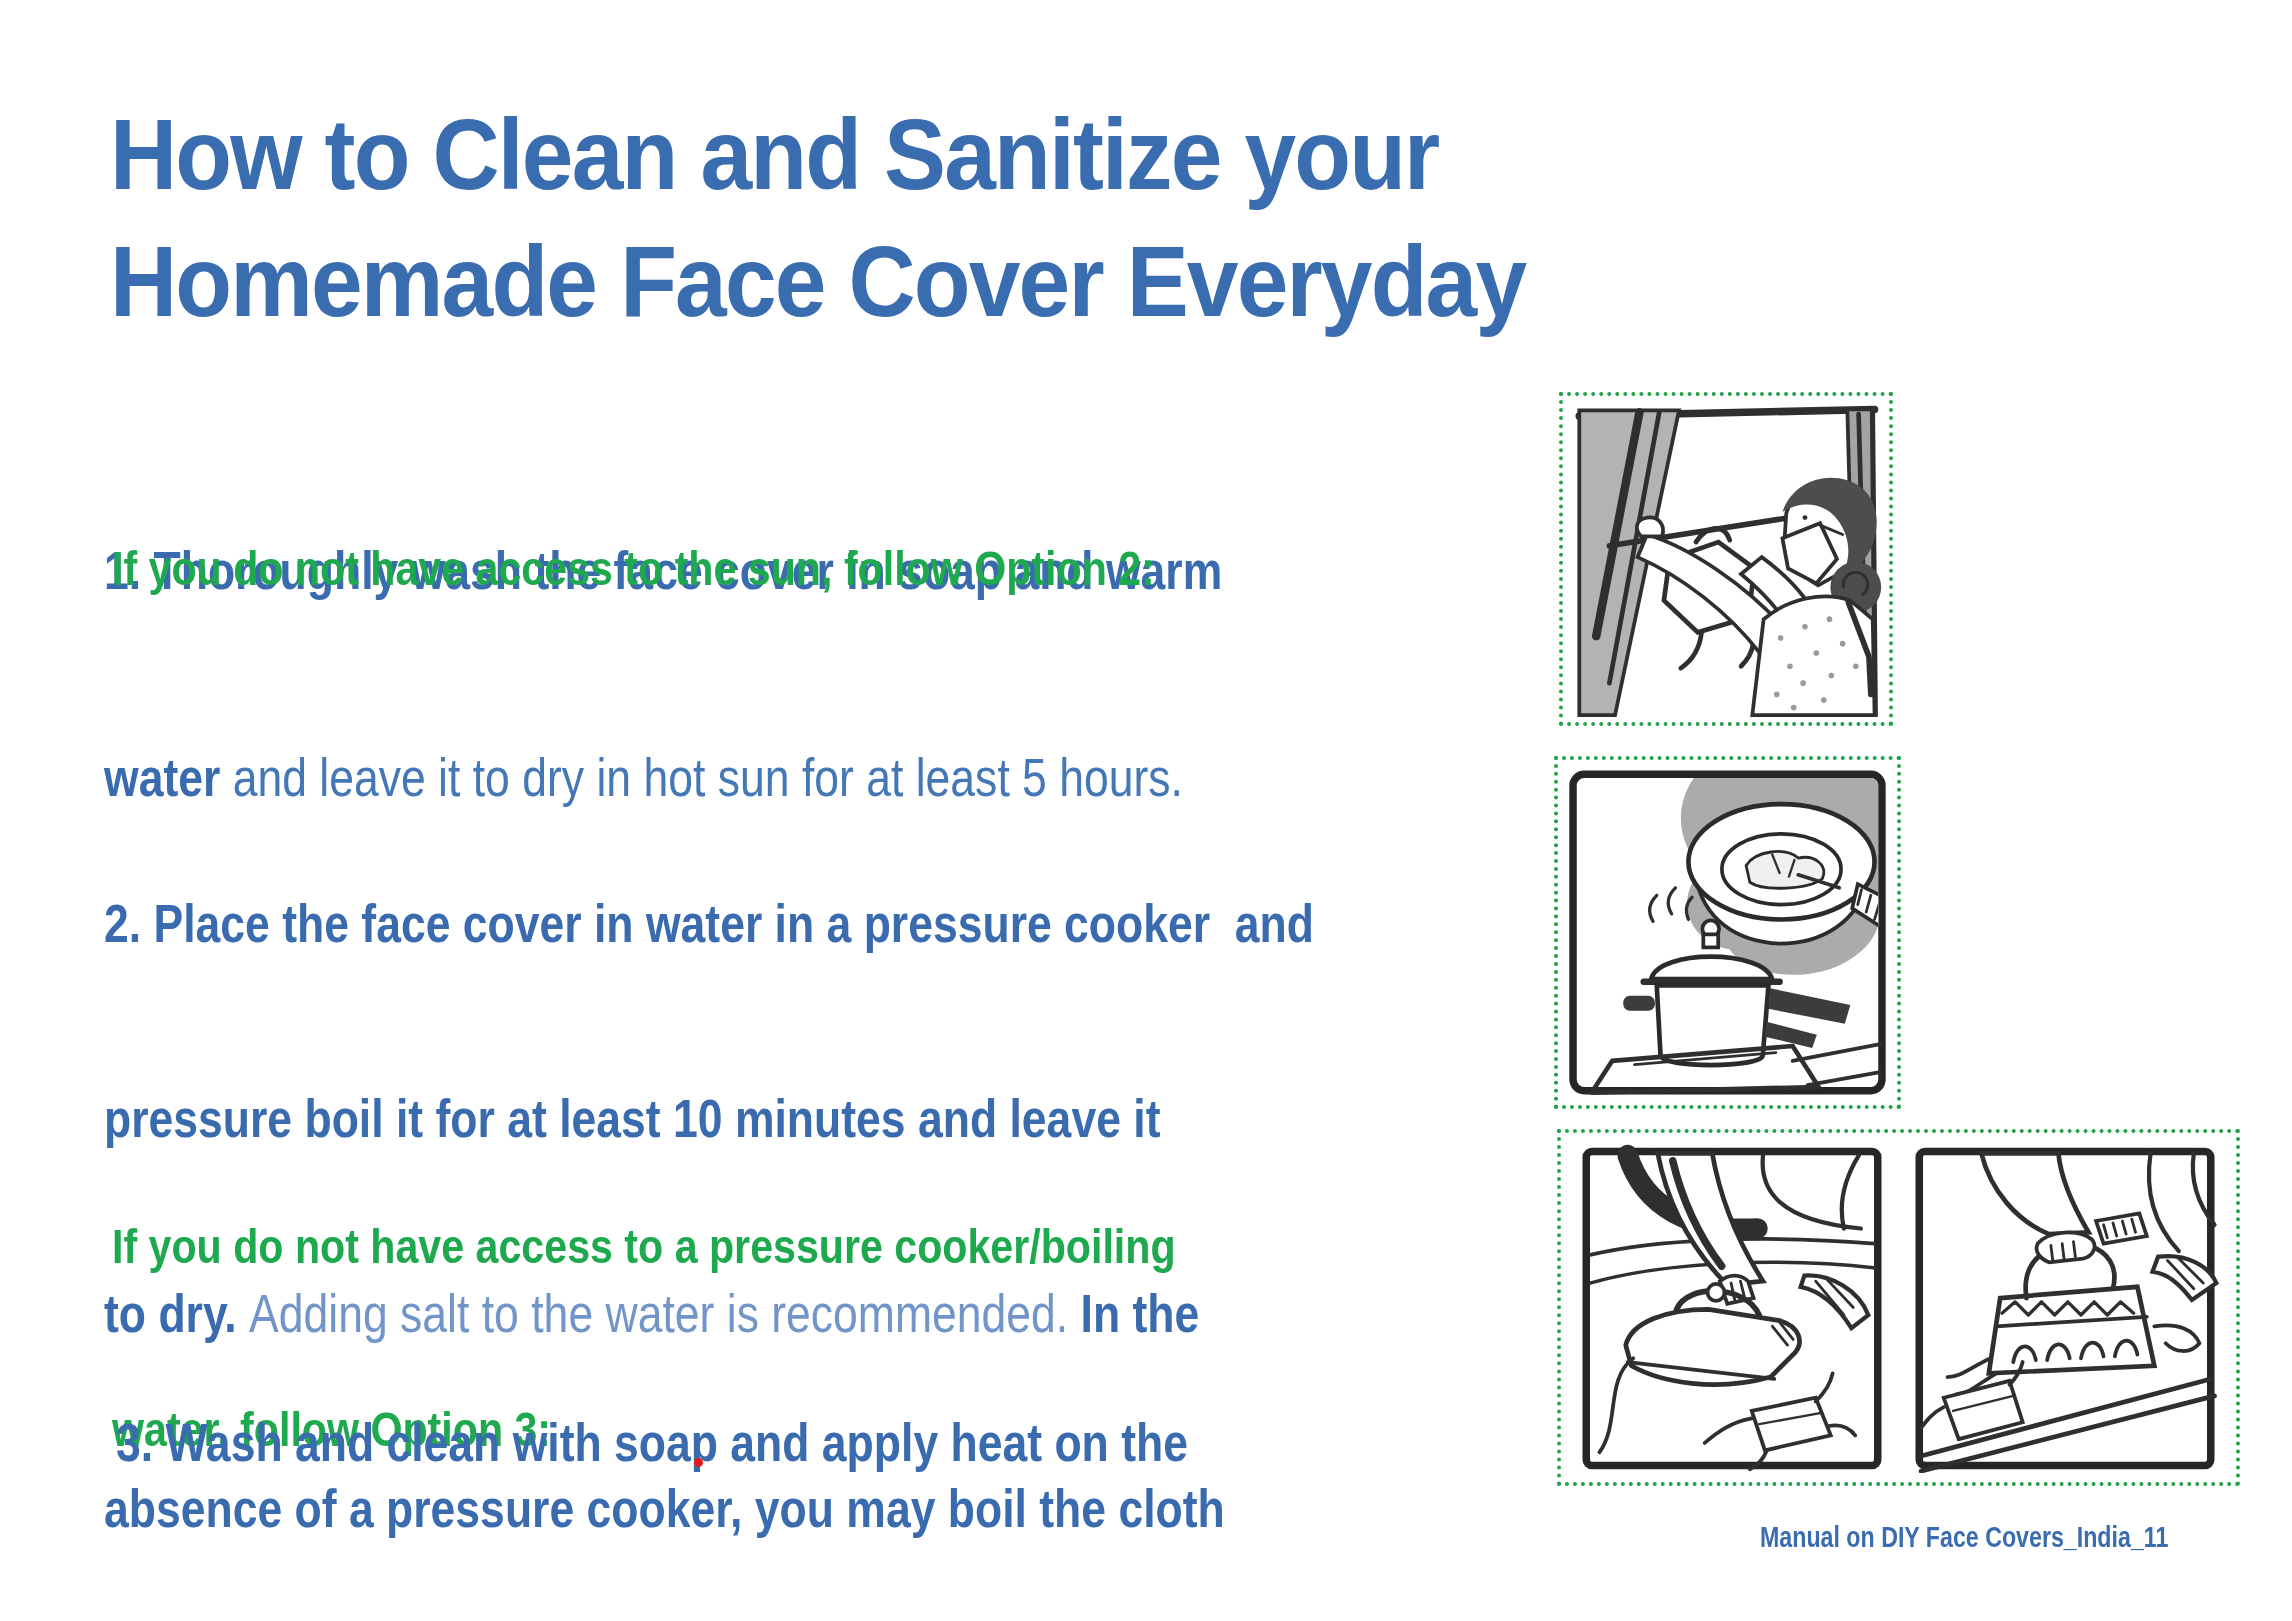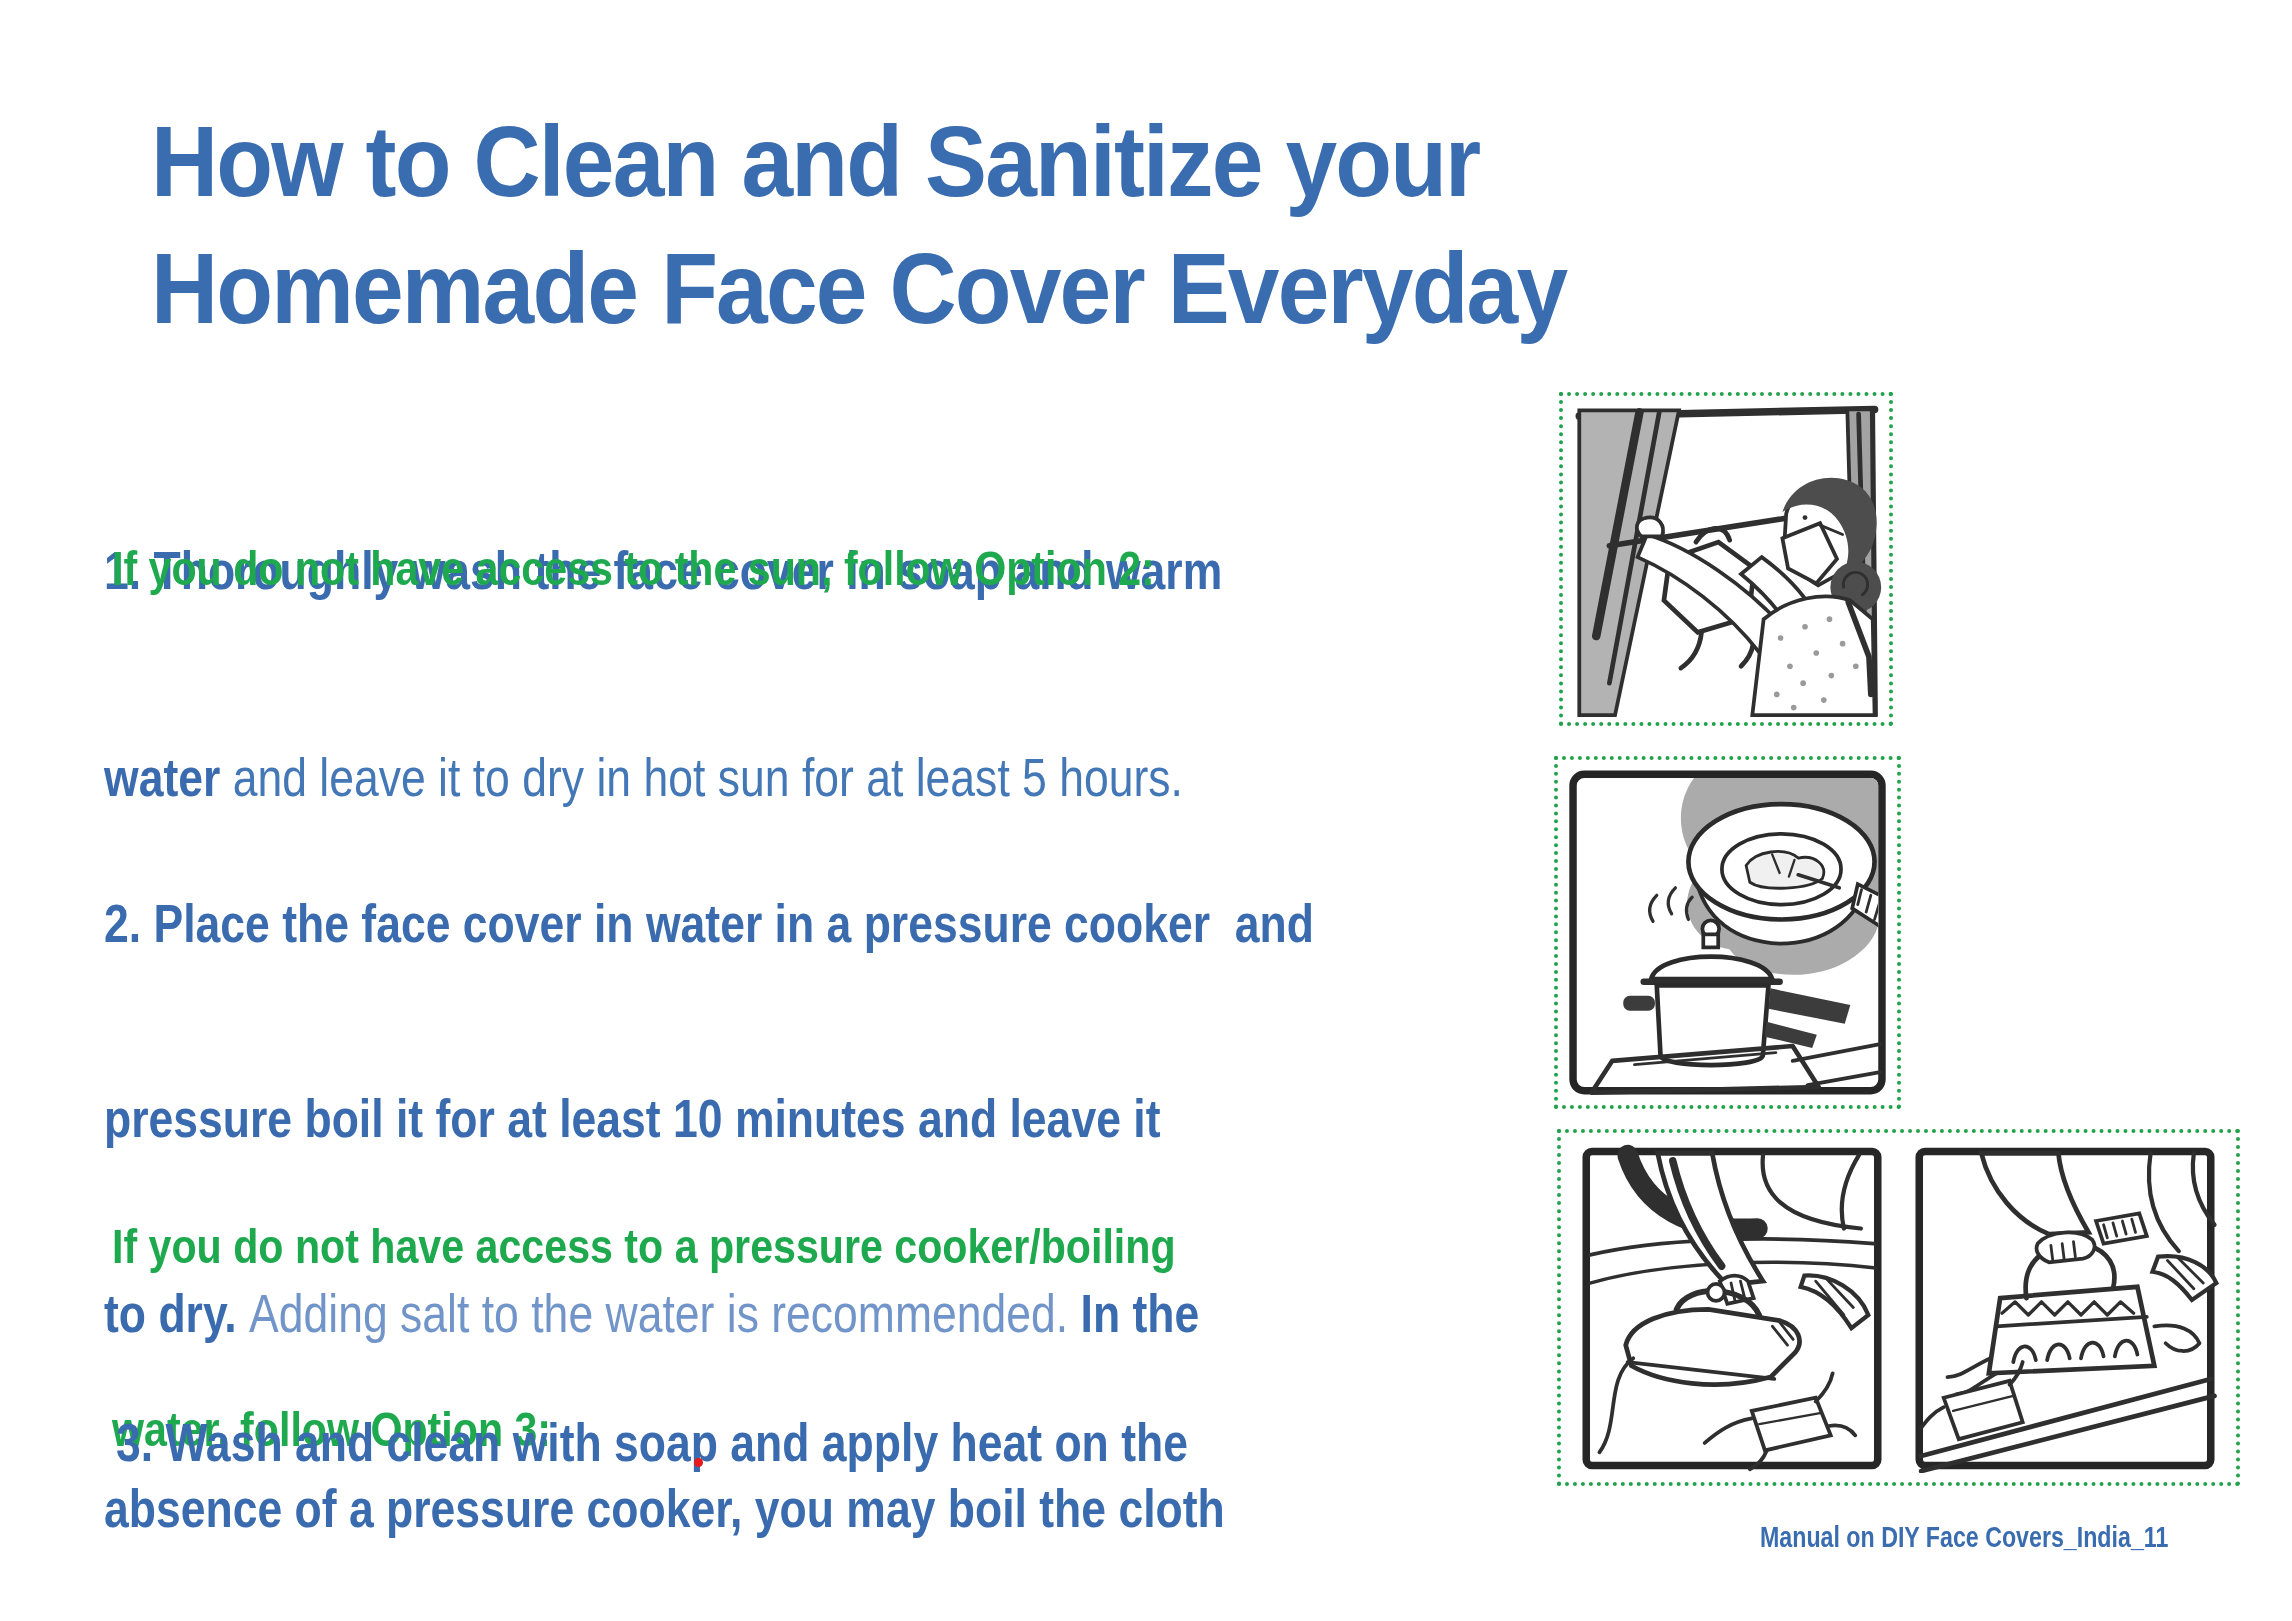--- a/index.html
+++ b/index.html
@@ -38,21 +38,21 @@
   .figbox svg { display:block; }
   .reddot {
     position:absolute; width:8.8px; height:8.8px; border-radius:50%;
     background:#e8191c;
   }
   .ink { stroke:#2f2f2f; stroke-linecap:round; stroke-linejoin:round; fill:none; }
 </style>
 </head>
 <body>
 
-<div class="abs" style="left:110px; top:98px;margin-left:41px;">
+<div class="abs" style="left:110px; top:91px;">
   <div class="title sx">How to Clean and Sanitize your</div>
   <div class="title sx">Homemade Face Cover Everyday</div>
 </div>
 
 <div class="abs step lh70 sx" style="left:104px; top:398px;">
   <div><span class="b">1. Thoroughly wash the face cover in soap and warm</span></div>
   <div><span class="b">water</span><span class="med"> and leave it to dry in hot sun for at least 5 hours.</span></div>
 </div>
 
 <div class="abs note sx" style="left:112px; top:538px;">If you do not have access to the sun, follow Option 2:</div>

